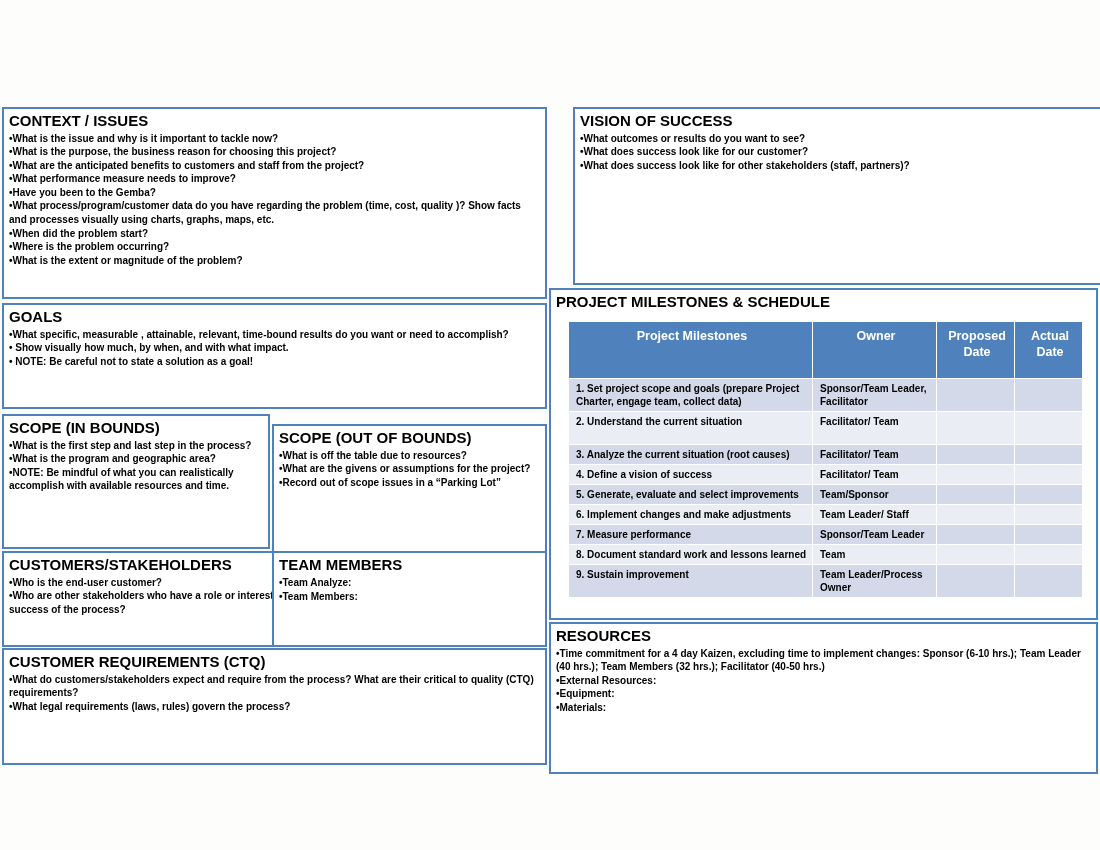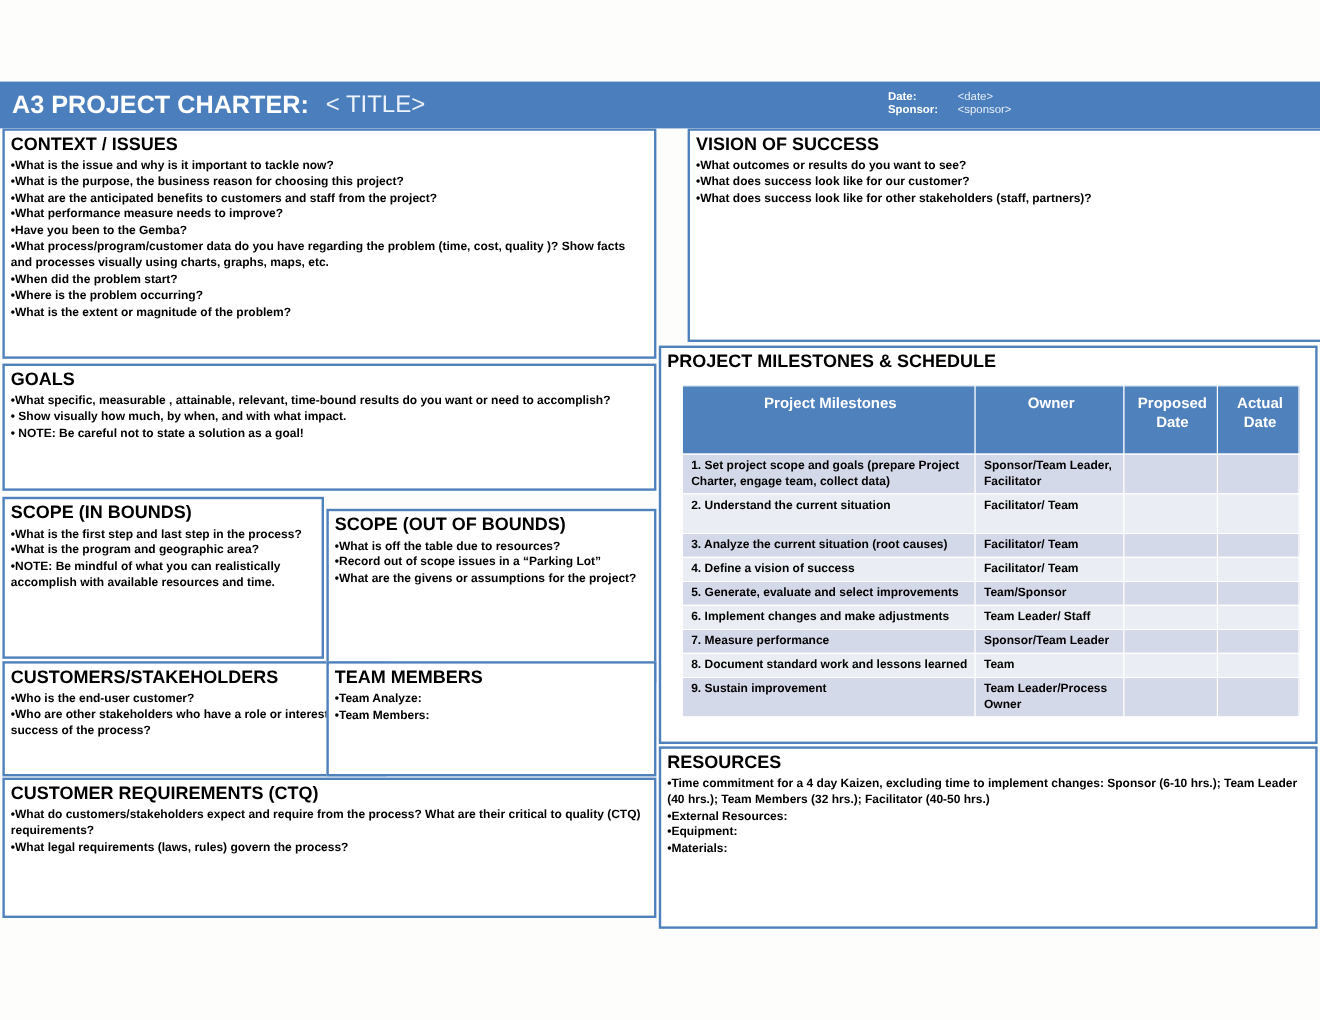--- a/index.html
+++ b/index.html
@@ -67,30 +67,20 @@
   table.ms tbody tr:nth-child(even) td{background:#eaedf4;}
   table.ms tr.h30 td{height:26px;}
   table.ms tr.h14 td{height:13px;}
   table.ms tr.h28 td{height:26px;}
 </style>
 </head>
 <body>
 
 <div class="page">
 
-  <div class="topbar">
-    <span class="maintitle">A3 PROJECT CHARTER:</span>
-    <span class="titleph">&lt; TITLE&gt;</span>
-    <div class="meta">
-      <span class="lbl">Date:</span>
-      <span class="val">&lt;date&gt;</span>
-      <span class="lbl">Sponsor:</span>
-      <span class="val">&lt;sponsor&gt;</span>
-    </div>
-  </div>
 
   <div class="box b-context">
     <div class="sec-title">CONTEXT / ISSUES</div>
     <div class="bullets">
       <div>•What is the issue and why is it important to tackle now?</div>
       <div>•What is the purpose, the business reason for choosing this  project?</div>
       <div>•What are the anticipated benefits to customers and staff from the project?</div>
       <div>•What performance measure needs to improve?</div>
       <div>•Have you been to the Gemba?</div>
       <div>•What process/program/customer data do you have regarding the problem (time, cost, quality )? Show facts and processes visually using charts, graphs, maps, etc.</div>
@@ -115,22 +105,22 @@
       <div>•What is the first step and last step in  the process?</div>
       <div>•What is the program and geographic area?</div>
       <div>•NOTE: Be mindful of what you can realistically accomplish with available resources and time.</div>
     </div>
   </div>
 
   <div class="box b-scopeout">
     <div class="sec-title">SCOPE (OUT OF BOUNDS)</div>
     <div class="bullets">
       <div>•What is off the table due to resources?</div>
+      <div>•What are the givens or assumptions for the project?</div>
       <div>•Record out of scope issues in a “Parking Lot”</div>
-      <div>•What are the givens or assumptions for the project?</div>
     </div>
   </div>
 
   <div class="box b-cust">
     <div class="sec-title">CUSTOMERS/STAKEHOLDERS</div>
     <div class="bullets">
       <div>•Who is the end-user customer?</div>
       <div>•Who are other stakeholders who have a role or interest in the success of the process?</div>
     </div>
   </div>

